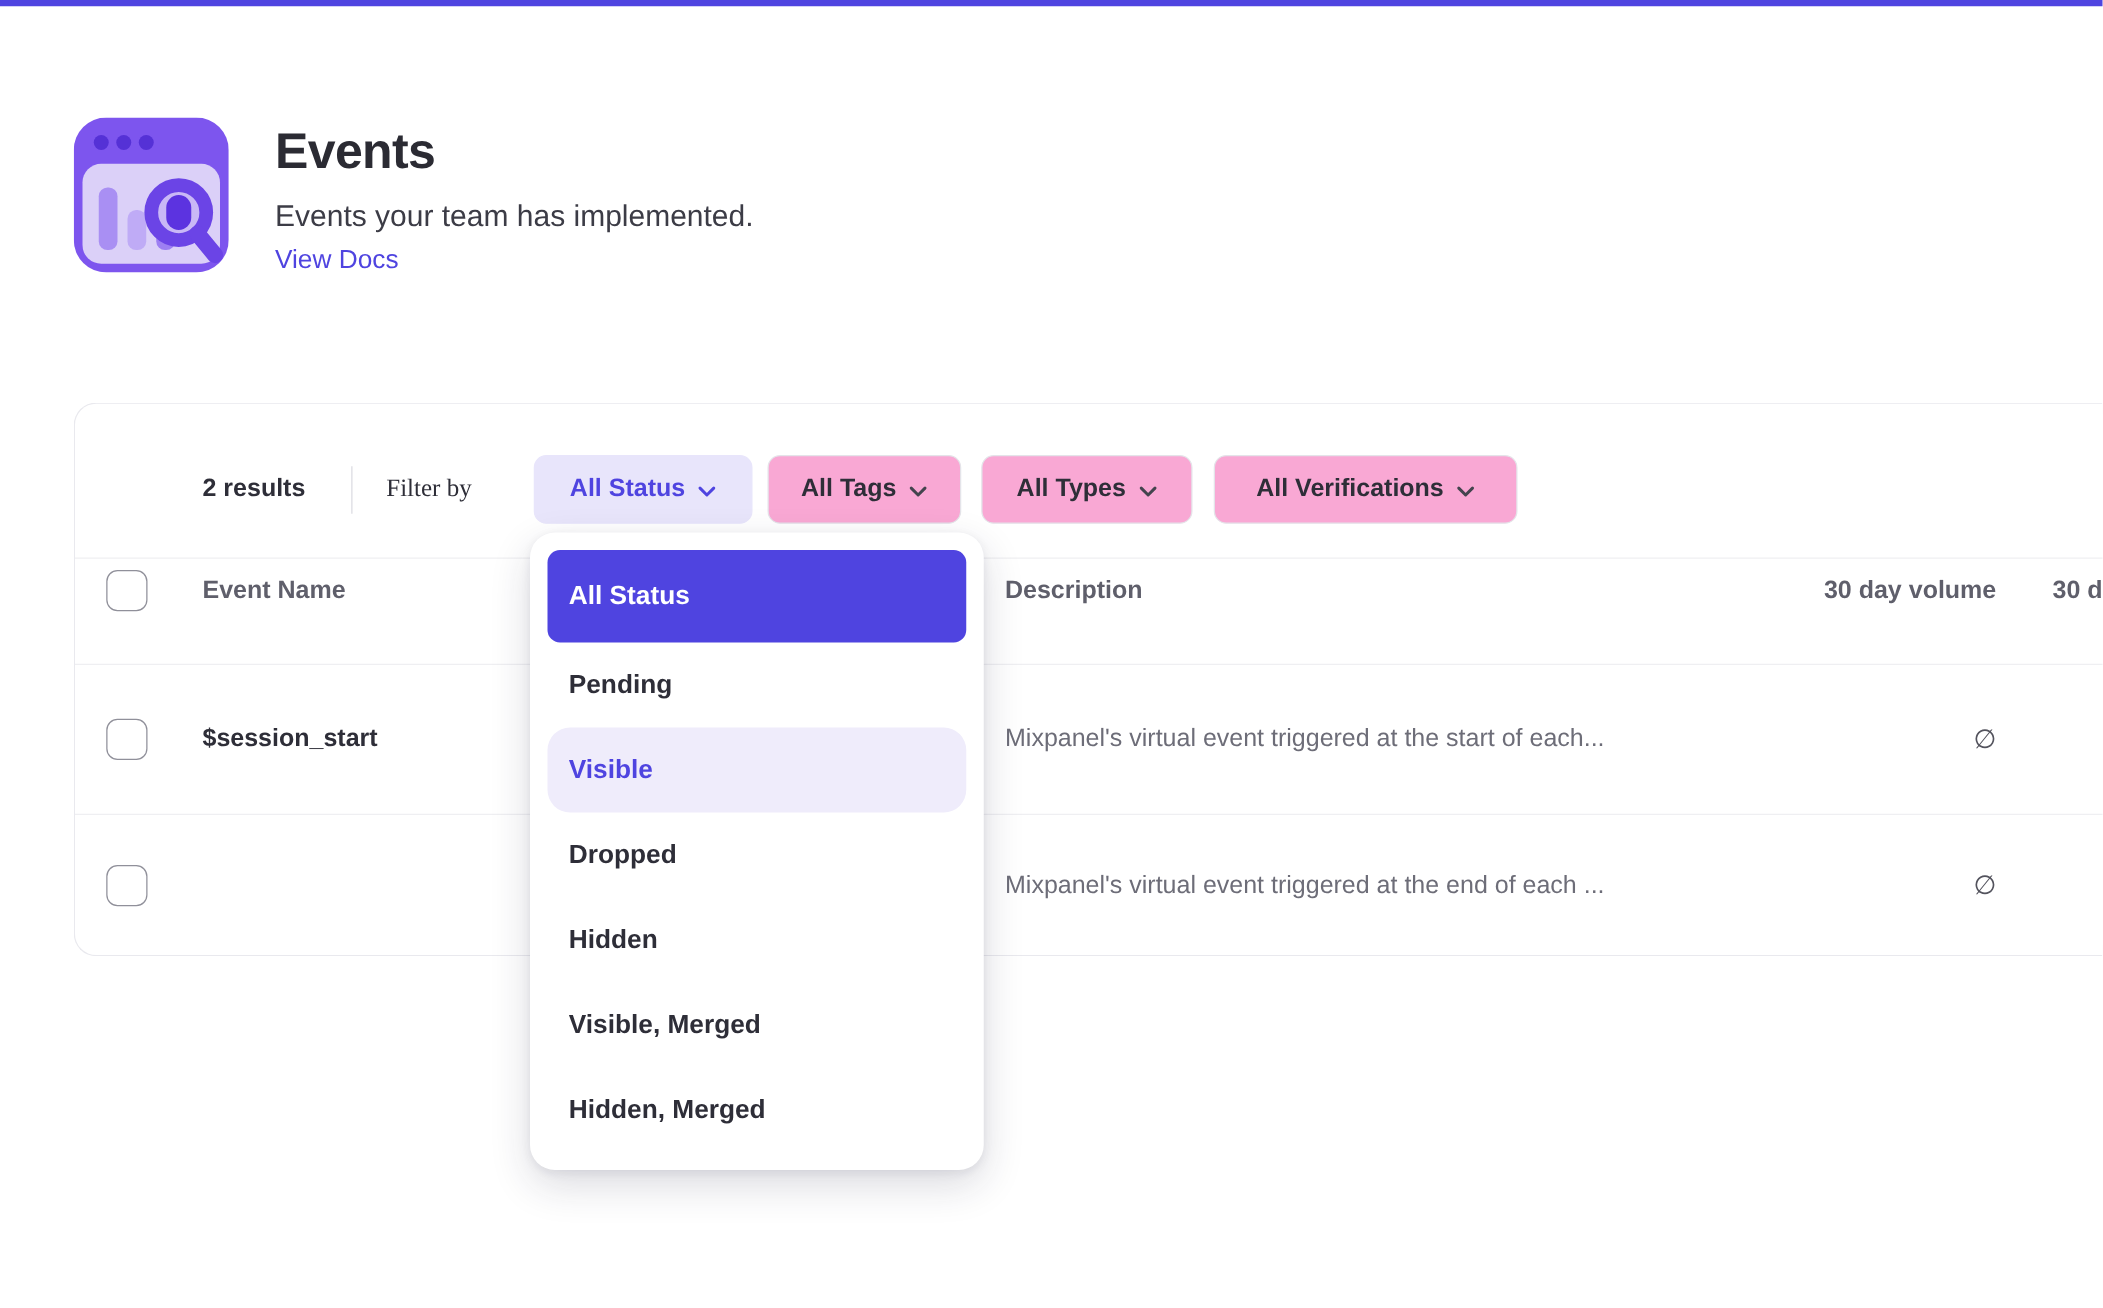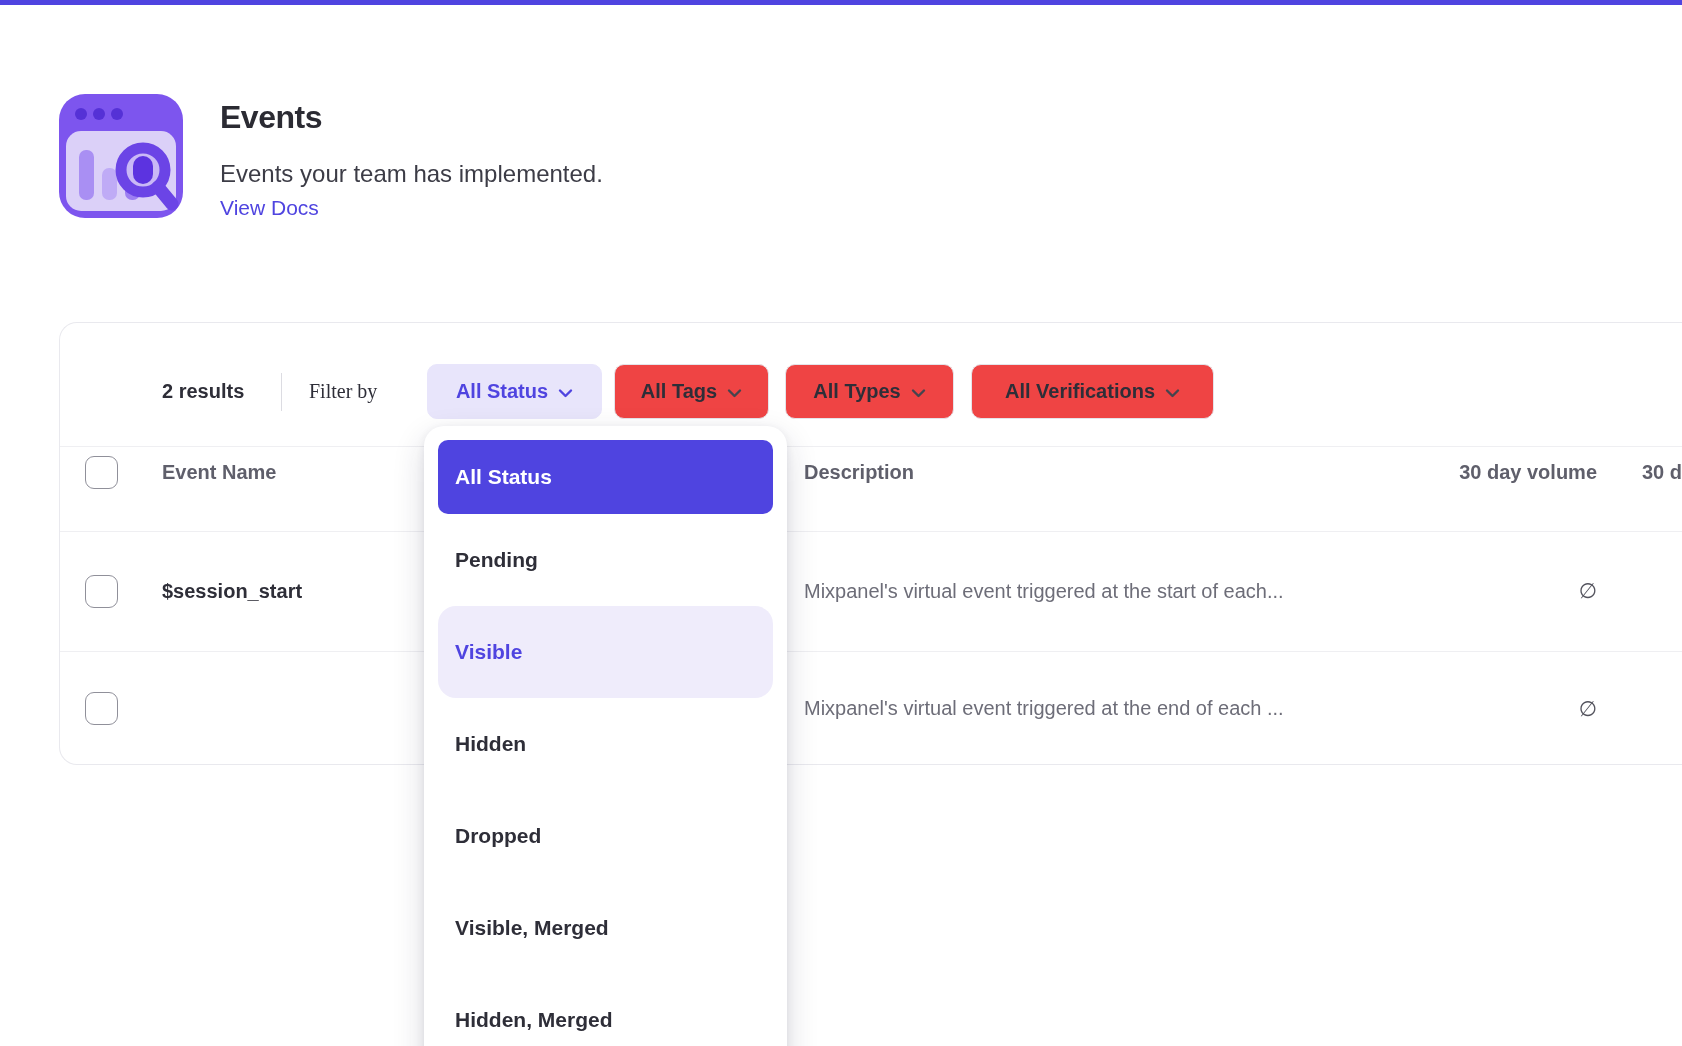--- a/index.html
+++ b/index.html
@@ -9,41 +9,41 @@
     font-family: "Liberation Sans", sans-serif;
     position: relative; overflow: hidden;
     color: #2e2e38;
   }
   .screen { position: absolute; inset: 0; }
 
   .topbar { position: absolute; top: 0; left: 0; width: 100%; height: 5px; background: #4f44e0; }
 
   
   .app-icon { position: absolute; left: 59px; top: 94px; width: 124px; height: 124px; }
-  .page-title { position: absolute; left: 220px; top: 99px; font-size: 32px; font-weight: 700; color: #2b2b33; letter-spacing: -0.5px; }
+  .page-title { position: absolute; left: 220px; top: 99px; font-size: 40px; font-weight: 700; color: #2b2b33; letter-spacing: -0.5px; }
   .page-subtitle { position: absolute; left: 220px; top: 160px; font-size: 24px; color: #3c3c46; }
   .docs-link { position: absolute; left: 220px; top: 196px; font-size: 21px; color: #4f44e0; font-weight: 500; cursor: pointer; }
 
   
   .card {
     position: absolute; left: 59px; top: 322px; width: 1623px; height: 443px;
     border: 1px solid #e9e9ee; border-right: none;
     border-radius: 18px 0 0 18px; background: #fff;
   }
 
   
   .toolbar { position: absolute; left: 0; top: 41px; width: 100%; height: 38px; }
   .toolbar > * { position: absolute; top: 0; height: 55px; display: flex; align-items: center; }
   .results-count { left: 102px; font-size: 20px; font-weight: 600; color: #2e2e38; }
   .toolbar-divider { left: 221px; top: 9px; height: 38px; width: 1px; background: #dcdce2; }
   .filter-by { left: 249px; font-size: 20px; font-weight: 500; color: #2e2e38; font-family: Liberation Serif, serif; }
   .filter-btn {
     justify-content: center; gap: 10px;
     font-size: 20px; font-weight: 600; color: #2e2e38;
-    background: #ef4444; border: 1px solid #e4e4e9; border-radius: 10px;
+    background: #f9a8d4; border: 1px solid #e4e4e9; border-radius: 10px;
     cursor: pointer;
   }
   .filter-btn .chev { display: flex; align-items: center; margin-top: 2px; color: #44444e; }
   .filter-btn.active { background: #e8e5fb; border-color: #e8e5fb; color: #4f44e0; }
   .filter-btn.active .chev { color: #4f44e0; }
   .btn-status { left: 367px; width: 175px; }
   .btn-tags   { left: 554px; width: 155px; }
   .btn-types  { left: 725px; width: 169px; }
   .btn-verif  { left: 911px; width: 243px; }
 
@@ -69,21 +69,21 @@
   .cell-col4 { left: 1582px; white-space: nowrap; }
 
   
   .dropdown {
     position: absolute; left: 424px; top: 426px; width: 363px;
     background: #fff; border-radius: 20px; padding: 14px;
     box-shadow: 0 12px 32px rgba(28, 28, 64, 0.16), 0 2px 8px rgba(28, 28, 64, 0.08);
     z-index: 10;
   }
   .dd-option {
-    height: 92px; display: flex; align-items: center;
+    height: 68px; display: flex; align-items: center;
     padding-left: 17px; border-radius: 10px;
     font-size: 21px; font-weight: 600; color: #2e2e38; cursor: pointer;
   }
   .dd-option.selected { height: 74px; background: #4f44e0; color: #ffffff; }
   .dd-option.highlighted { background: #efecfb; color: #4f44e0; border-radius: 18px; }
 </style>
 </head>
 <body>
 
 <div class="screen">
@@ -183,19 +183,19 @@
       <div class="cell-desc">Mixpanel's virtual event triggered at the end of each ...</div>
       <div class="cell-vol">∅</div>
     </div>
 
   </div>
 
   <div class="dropdown">
     <div class="dd-option selected">All Status</div>
     <div class="dd-option">Pending</div>
     <div class="dd-option highlighted">Visible</div>
+    <div class="dd-option">Dropped</div>
     <div class="dd-option">Hidden</div>
-    <div class="dd-option">Dropped</div>
     <div class="dd-option">Visible, Merged</div>
     <div class="dd-option">Hidden, Merged</div>
   </div>
 
 </div>
 
 </body></html>

